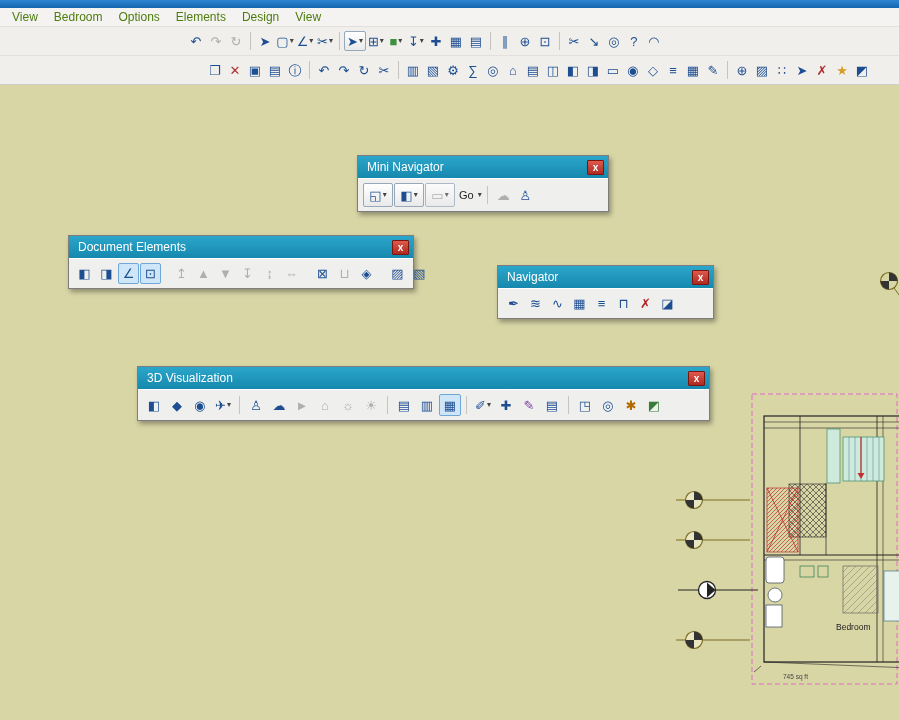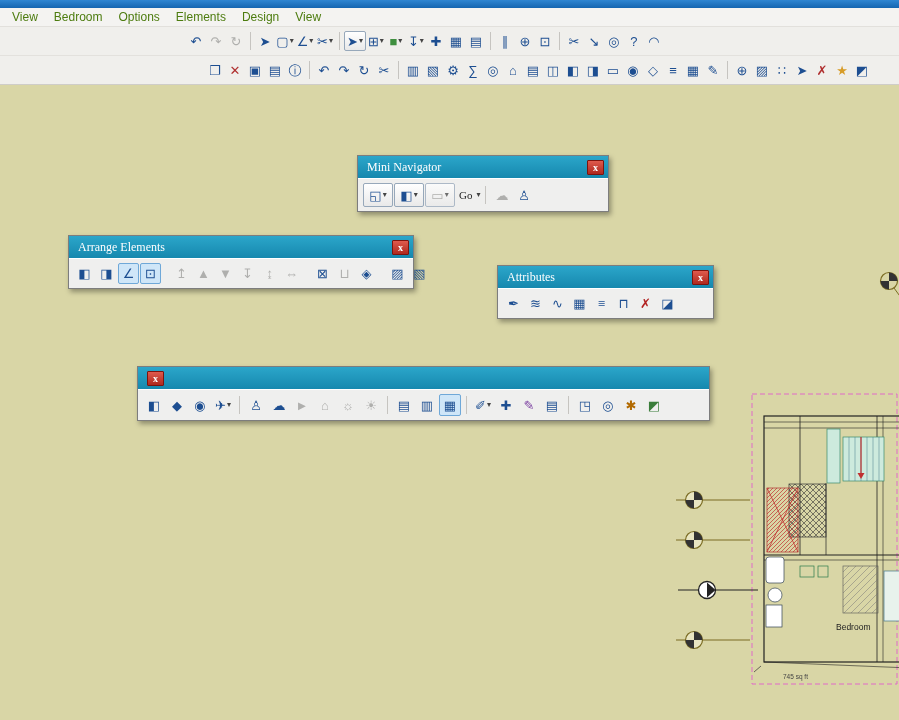--- a/index.html
+++ b/index.html
@@ -31,21 +31,21 @@
   .caret { font-size:8px; color:#444; margin-left:1px; }
   .tsep { width:1px; height:18px; background:#c6c4c0; margin:0 4px; display:inline-block; }
 
   
   .canvas { position:absolute; left:0; top:85px; width:899px; height:635px; background:#d9d6a6; overflow:hidden; }
   .canvas svg { position:absolute; left:0; top:0; }
   svg text { font-family:"Liberation Sans",sans-serif; }
 
   
   .palette { position:absolute; z-index:10; background:#efefee; border:1px solid #7d7d7d;
-    box-shadow:2px 3px 5px rgba(0,0,0,.35);font-family:Liberation Serif, serif; }
+    box-shadow:2px 3px 5px rgba(0,0,0,.35); }
   .palette-title { height:22px; background:linear-gradient(#2ba6ca,#1688ae); color:#fff;
     font-size:12px; display:flex; align-items:center; padding:0 4px 0 9px; cursor:default; }
   .palette-title-text { flex:1; }
   .palette-close { width:17px; height:15px; background:linear-gradient(#df5a4d,#ae291f);
     border:1px solid #7c140e; color:#fff; font-size:10px; line-height:13px; text-align:center;
     font-weight:bold; border-radius:1px; cursor:default; }
   .palette-body { display:flex; align-items:center; padding:4px 5px; gap:1px;
     background:#efefee; border-top:1px solid #fff; }
   .palette-body .tbtn { min-width:21px; height:21px; font-size:13px; }
   .mn-body .tbtn { height:24px; }
@@ -378,21 +378,21 @@
           <span class="glyph">☁</span>
         </span>
         <span class="tbtn">
           <span class="glyph">♙</span>
         </span>
       </div>
   </div>
 
   <div class="palette" style="left:68px; top:235px; width:346px;">
     <div class="palette-title">
-      <span class="palette-title-text">Arrange Elements</span>
+      <span class="palette-title-text">Document Elements</span>
       <span class="palette-close">x</span>
     </div>
     <div class="palette-body">
 
     <span class="tbtn">
           <span class="glyph">◧</span>
         </span>
         <span class="tbtn">
           <span class="glyph">◨</span>
         </span>
@@ -436,21 +436,21 @@
           <span class="glyph">▨</span>
         </span>
         <span class="tbtn">
           <span class="glyph">▧</span>
         </span>
       </div>
   </div>
 
   <div class="palette" style="left:497px; top:265px; width:217px;">
     <div class="palette-title">
-      <span class="palette-title-text">Attributes</span>
+      <span class="palette-title-text">Navigator</span>
       <span class="palette-close">x</span>
     </div>
     <div class="palette-body">
 
     <span class="tbtn">
           <span class="glyph">✒</span>
         </span>
         <span class="tbtn">
           <span class="glyph">≋</span>
         </span>
@@ -470,20 +470,21 @@
           <span class="glyph">✗</span>
         </span>
         <span class="tbtn">
           <span class="glyph">◪</span>
         </span>
       </div>
   </div>
 
   <div class="palette" style="left:137px; top:366px; width:573px;">
     <div class="palette-title">
+      <span class="palette-title-text">3D Visualization</span>
       <span class="palette-close">x</span>
     </div>
     <div class="palette-body p3d-body">
 
     <span class="tbtn">
           <span class="glyph">◧</span>
         </span>
         <span class="tbtn">
           <span class="glyph">◆</span>
         </span>

